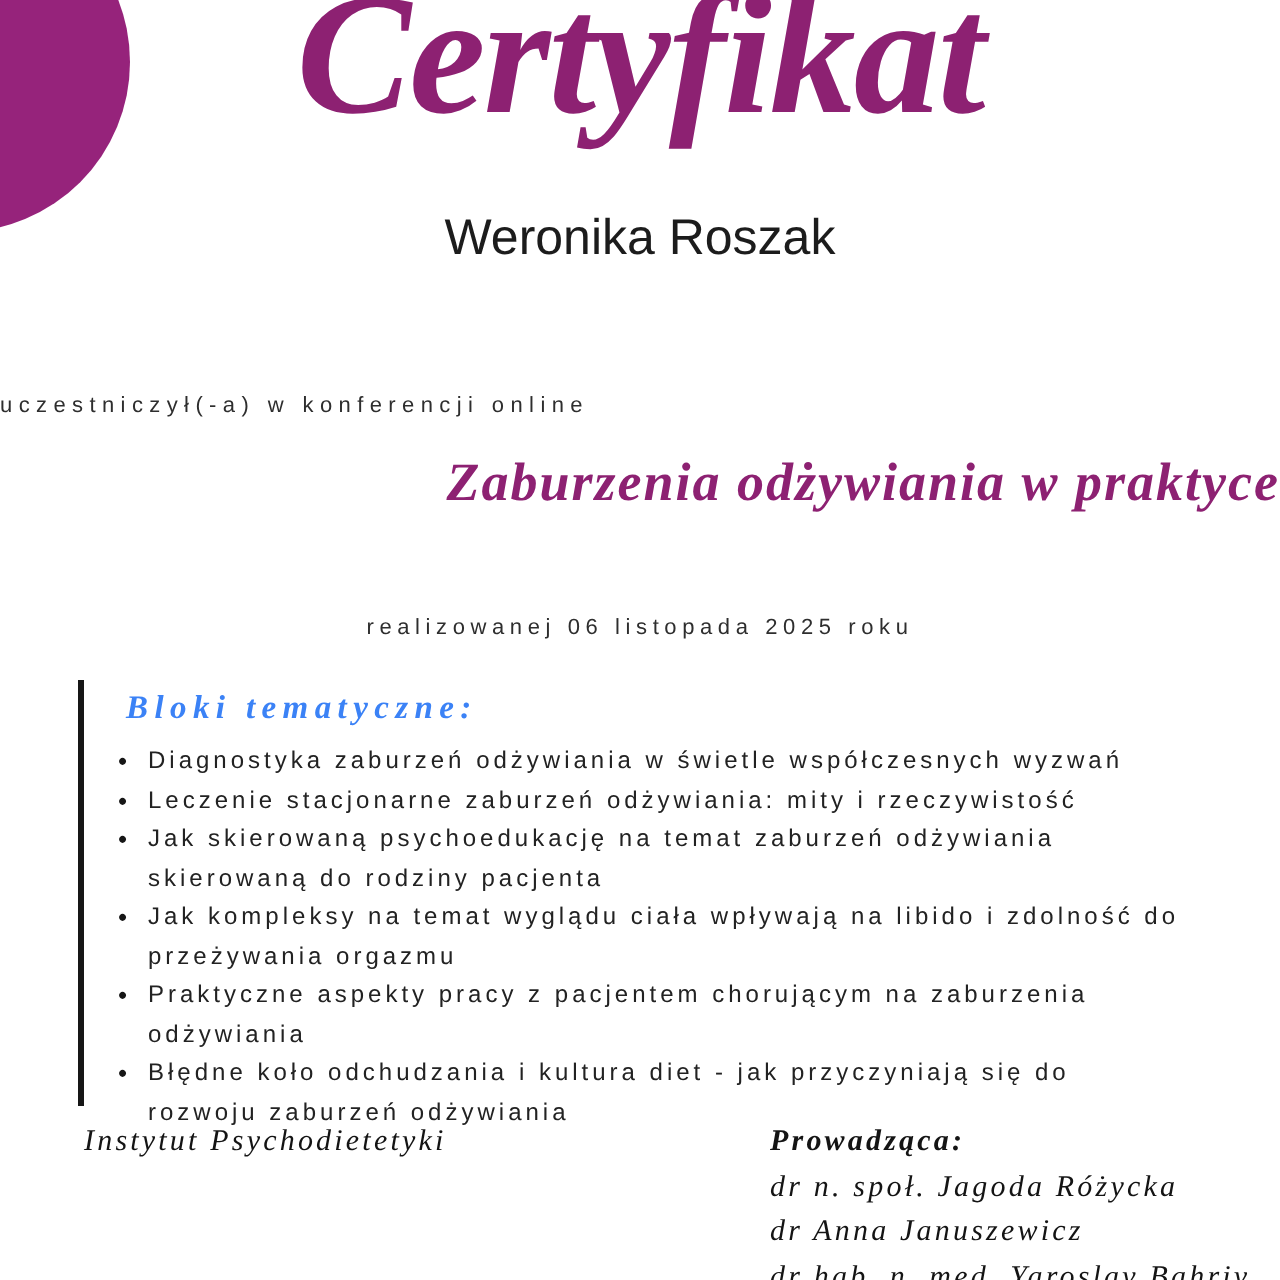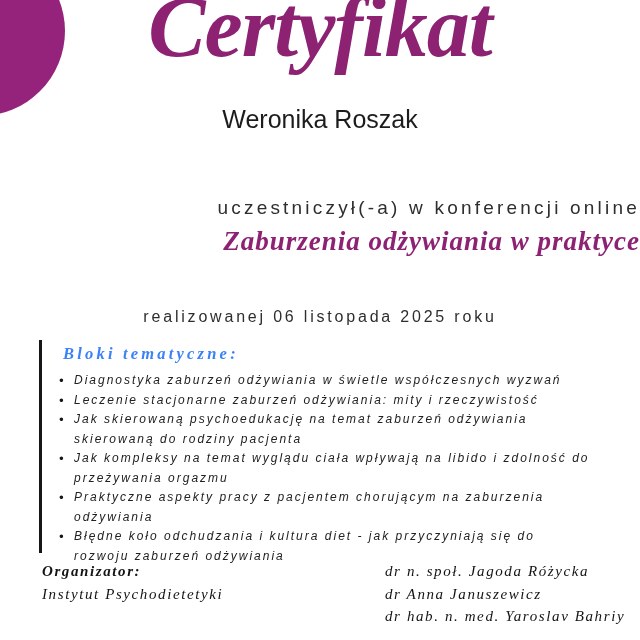--- a/index.html
+++ b/index.html
@@ -49,22 +49,22 @@
     text-align: center;
     font-size: 25px;
     color: #1c1c1c;
   }
 
   .participation {
     position: absolute;
     top: 197px;
     left: 0;
     right: 0;
-    text-align: right;
-    font-size: 19px;
+    text-align: left;
+    font-size: 11px;
     letter-spacing: 3.2px;
     color: #2e2e2e;
   }
 
   .conf-title {
     position: absolute;
     top: 226px;
     left: 0;
     right: 0;
     text-align: right;
@@ -76,21 +76,21 @@
     color: #8d2172;
     white-space: nowrap;
   }
 
   .date-line {
     position: absolute;
     top: 308px;
     left: 0;
     right: 0;
     text-align: center;
-    font-size: 16px;
+    font-size: 11px;
     letter-spacing: 2.8px;
     color: #2e2e2e;
   }
 
   .topics-rule {
     position: absolute;
     left: 39px;
     top: 340px;
     width: 3px;
     height: 213px;
@@ -120,21 +120,20 @@
     list-style: none;
     font-size: 12px;
     letter-spacing: 2px;
     line-height: 19.5px;
     color: #222222;
   }
   .topics-list li {
     position: relative;
     padding-left: 15px;
     margin: 0;
-    font-style: italic;
   }
   .topics-list li::before {
     content: "\2022";
     position: absolute;
     left: 0;
     top: 0;
     font-size: 13px;
     color: #161616;
   }
 
@@ -177,23 +176,23 @@
   <ul class="topics-list">
     <li>Diagnostyka zaburzeń odżywiania w świetle współczesnych wyzwań</li>
     <li>Leczenie stacjonarne zaburzeń odżywiania: mity i rzeczywistość</li>
     <li>Jak skierowaną psychoedukację na temat zaburzeń odżywiania skierowaną do rodziny pacjenta</li>
     <li>Jak kompleksy na temat wyglądu ciała wpływają na libido i zdolność do przeżywania orgazmu</li>
     <li>Praktyczne aspekty pracy z pacjentem chorującym na zaburzenia odżywiania</li>
     <li>Błędne koło odchudzania i kultura diet - jak przyczyniają się do rozwoju zaburzeń odżywiania</li>
   </ul>
 
   <div class="footer-block footer-organizer">
-    <div class="footer-label">Organizator:</div>
     <div>Instytut Psychodietetyki</div>
   </div>
 
   <div class="footer-block footer-leaders">
+    <div class="footer-label">Prowadząca:</div>
     <div>dr n. społ. Jagoda Różycka</div>
     <div>dr Anna Januszewicz</div>
     <div>dr hab. n. med. Yaroslav Bahriy</div>
   </div>
 
 </div>
 
 </body></html>

